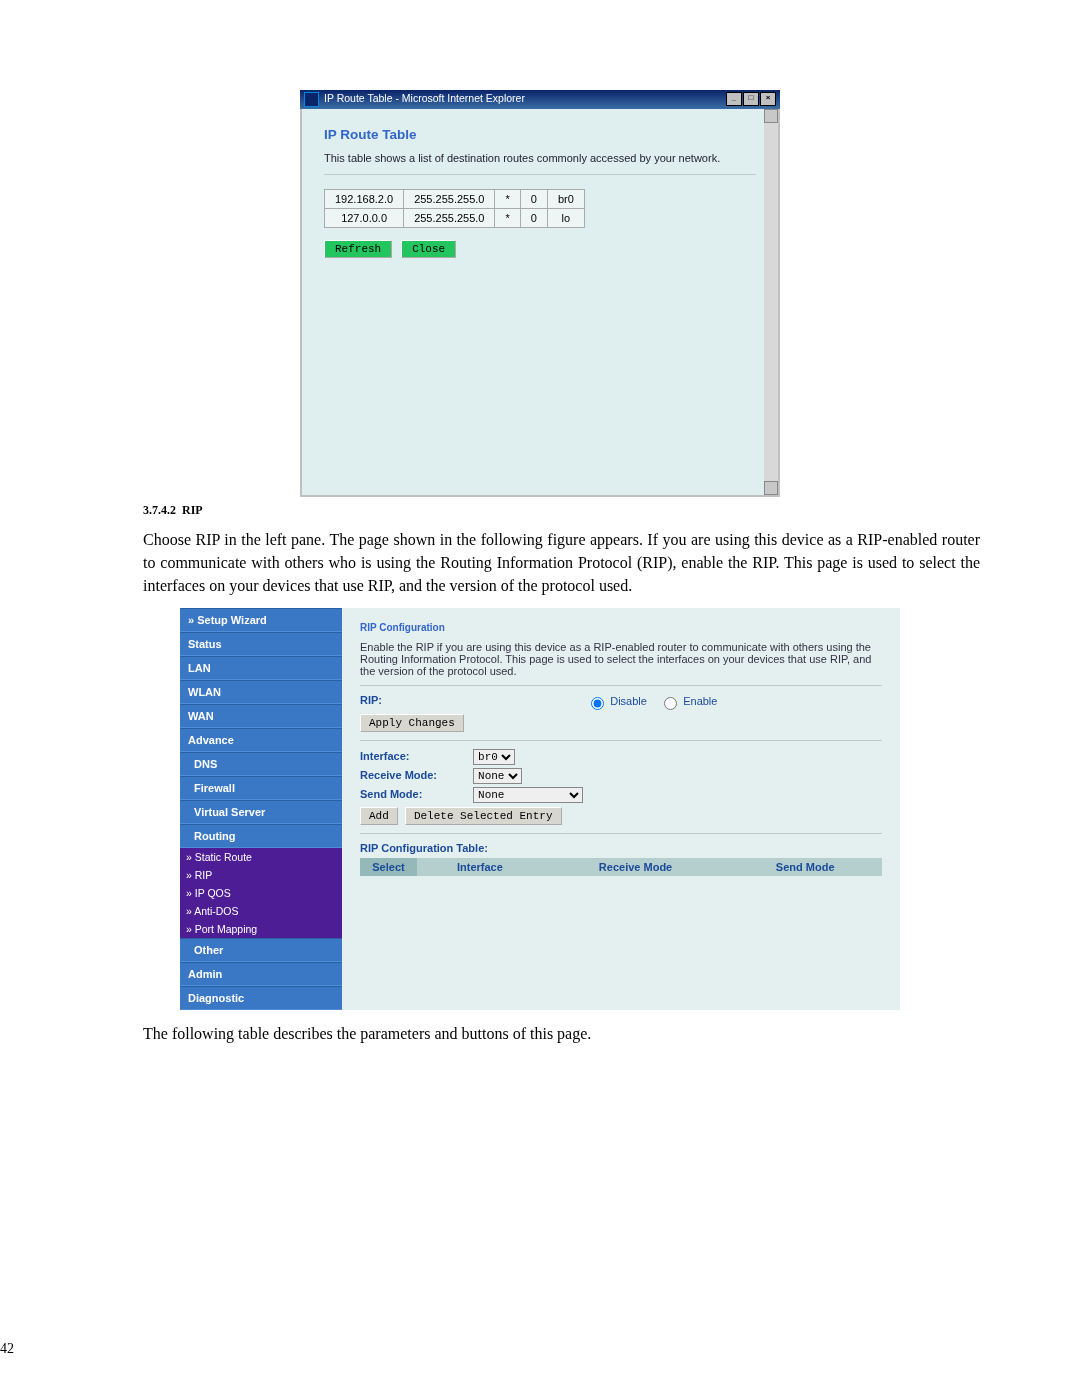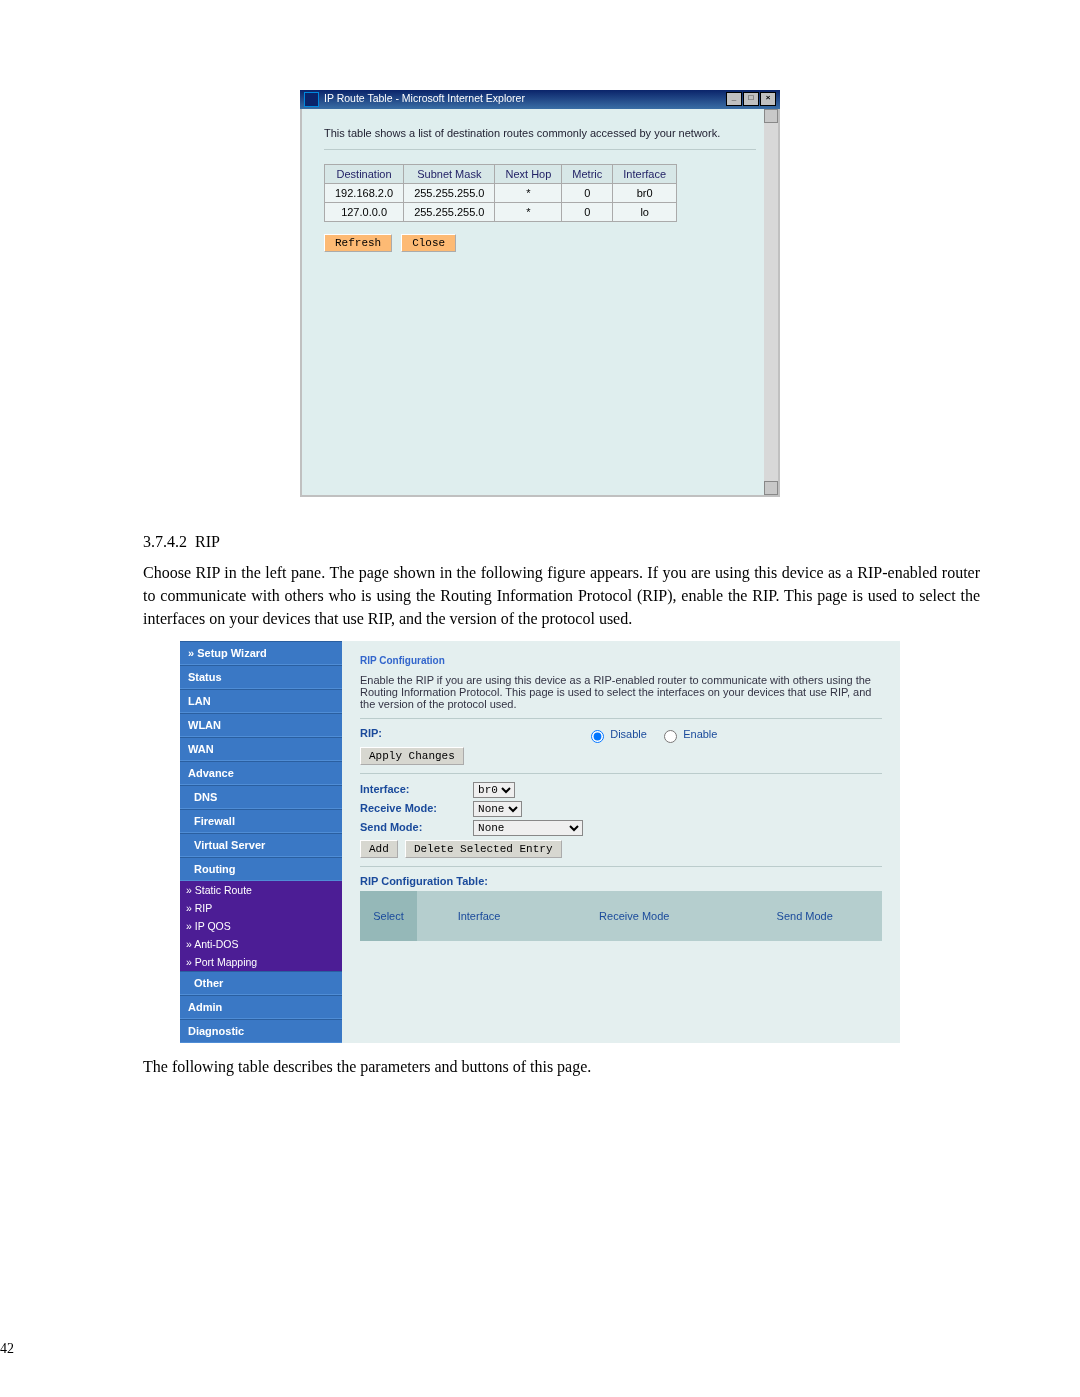--- a/index.html
+++ b/index.html
@@ -1,60 +1,60 @@
 <!DOCTYPE html>
 <html><head>
 <meta charset="utf-8">
 <style>
   body{margin:0;background:#fff;font-family:"Times New Roman",serif;font-size:16px;color:#000}
   .page{width:1080px;height:1397px;margin:0 auto;position:relative;padding:90px 100px 0 100px;box-sizing:border-box}
   .pagenum{position:absolute;bottom:40px;left:0;right:0;text-align:left;font-size:14px}
 
   
-  .secnum{font-weight:normal;font-size:16px;margin:36px 0 10px 43px}
+  .secnum{font-weight:bold;font-size:12px;margin:6px 0 10px 43px}
   .para{text-align:justify;line-height:1.45;margin:0 0 10px 43px}
 
   
   .ie-window{margin:0 auto 2px auto;width:480px;font-family:Tahoma,Arial,sans-serif;font-size:10.5px}
   .ie-titlebar{background:linear-gradient(#0a246a,#3a6ea5);color:#fff;padding:2px 4px;display:flex;align-items:flex-start}
   .ie-titlebar .ieicon{width:13px;height:13px;background:#0a246a;border:1px solid #08d;margin-right:5px}
   .ie-titlebar .spacer{flex:1}
   .winbtn{width:14px;height:12px;background:#c0c0c0;border:1px solid #000;margin-left:1px;font-size:8px;text-align:center;line-height:10px;color:#000;font-weight:bold}
   .ie-body{background:#dfeeee;border:2px solid #c0c0c0;border-top:none;padding:18px 22px 70px 22px;position:relative;height:298px}
   .ie-scroll{position:absolute;right:0;top:0;bottom:0;width:14px;background:#d8d8d8}
   .ie-scroll .arrow{position:absolute;left:0;width:14px;height:14px;background:#c8c8c8;border:1px solid #888;box-sizing:border-box}
   .ie-scroll .arrow.up{top:0}
   .ie-scroll .arrow.dn{bottom:0}
   .ie-h1{color:#3366cc;font-family:Arial;font-size:13.5px;font-weight:bold;margin-bottom:10px}
   .ie-desc{font-family:Arial;font-size:11px;color:#223}
   .ie-hr{border:none;border-top:1px solid #bcc;margin:10px 0 14px 0}
   .route-table{border-collapse:collapse;font-family:Arial;font-size:11px}
   .route-table th,.route-table td{border:1px solid #aaa;padding:3px 10px;text-align:center}
   .route-table th{background:#d7e7e7;color:#226;font-weight:normal}
   .route-table td{background:#eef5f5}
-  .btn2k{background:#fdba74;border:1px outset #fff;padding:2px 10px;font-family:"Courier New",monospace;font-size:11px;margin-right:6px;margin-top:12px;display:inline-block}
+  .btn2k{background:#22c55e;border:1px outset #fff;padding:2px 10px;font-family:"Courier New",monospace;font-size:11px;margin-right:6px;margin-top:12px;display:inline-block}
 
   
   .router{margin:6px auto 12px auto;width:720px;display:flex;font-family:Arial,sans-serif;font-size:11px}
   .sidebar{width:162px;background:#4c1d95}
   .sidebar .cat{color:#fff;font-weight:bold;padding:5px 8px;border-top:1px solid #2a5fa0;border-bottom:1px solid #4f8dd6;background:#3a78c5}
   .sidebar .cat.sub{padding-left:14px;font-weight:bold}
   .sidebar .leaf{color:#fff;padding:3px 8px 3px 6px;font-size:10.5px}
   .admin-main{flex:1;background:#e4efef;padding:14px 18px}
   .admin-h{color:#3366cc;font-weight:bold;font-size:10px;margin-bottom:8px}
   .admin-desc{color:#334;font-size:11px;margin-bottom:4px}
   .admin-hr{border:none;border-top:1px solid #bcc;margin:8px 0}
   .lbl{color:#1a4a9b;font-weight:bold;display:inline-block;width:110px}
   .radiolab{color:#1a4a9b;font-size:11px}
   input[type=radio]{vertical-align:middle}
   select{font-family:"Courier New",monospace;font-size:11px;border:1px solid #888}
   .btnk{background:#d7d7d0;border:1px outset #fff;padding:2px 8px;font-family:"Courier New",monospace;font-size:11px;display:inline-block;margin-right:4px}
   .conf-table-head{background:#b5cece;color:#1a4a9b;font-size:11px}
   .conf-table{width:100%;border-collapse:collapse;margin-top:4px}
-  .conf-table th{padding:19px 6px;font-weight:normal;text-align:center}
+  .conf-table th{padding:3px 6px;font-weight:bold;text-align:center}
   .conf-table .sel{width:45px;background:#95b8b8}
 
   
   .desc-table{width:840px;margin:6px auto 0 43px;border-collapse:collapse}
   .desc-table th,.desc-table td{border:1px solid #000;padding:4px 10px;height:21px}
   .desc-table th{background:#d9d9d9;font-family:Arial;font-size:13px}
   .desc-table th.f{width:150px;text-align:left}
 </style>
 </head>
 <body>
@@ -68,31 +68,25 @@
       <span class="spacer"></span>
       <span class="winbtn">_</span>
       <span class="winbtn">□</span>
       <span class="winbtn">×</span>
     </div>
     <div class="ie-body">
       <div class="ie-scroll">
         <div class="arrow up"></div>
         <div class="arrow dn"></div>
       </div>
+      <div class="ie-h1">IP Route Table</div>
       <div class="ie-desc">This table shows a list of destination routes commonly accessed by your network.</div>
       <hr class="ie-hr">
       <table class="route-table">
         <tbody>
-            <tr>
-          <th>Destination</th>
-          <th>Subnet Mask</th>
-          <th>Next Hop</th>
-          <th>Metric</th>
-          <th>Interface</th>
-        </tr>
         <tr>
           <td>192.168.2.0</td>
           <td>255.255.255.0</td>
           <td>*</td>
           <td>0</td>
           <td>br0</td>
         </tr>
         <tr>
           <td>127.0.0.0</td>
           <td>255.255.255.0</td>

